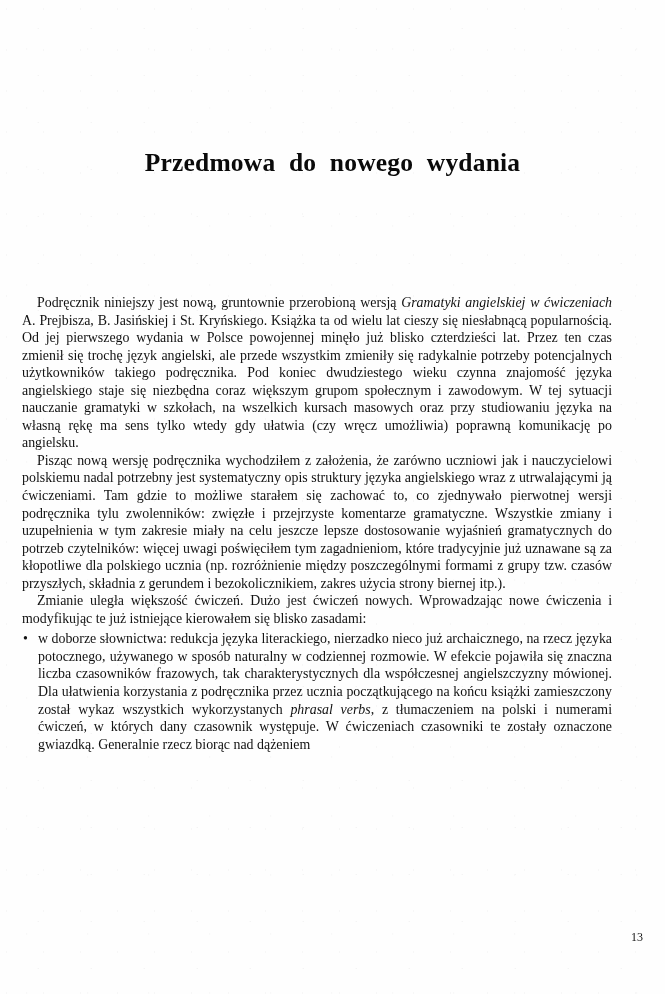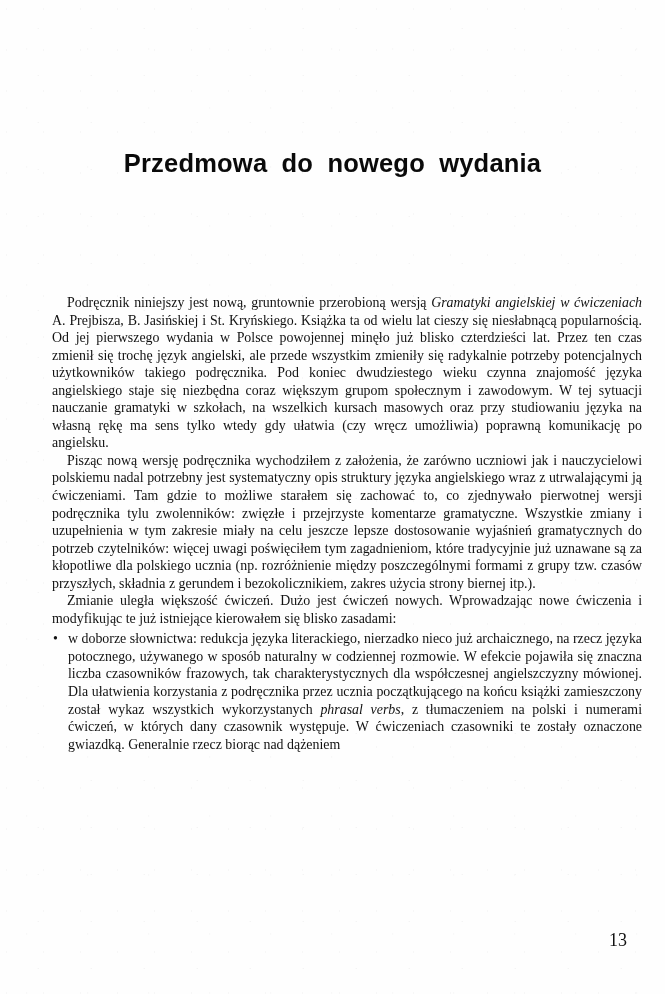--- a/index.html
+++ b/index.html
@@ -22,35 +22,35 @@
     background: #fefefe;
   }
 
   
   .page-heading {
     position: absolute;
     top: 131px;
     left: 0;
     width: 665px;
     text-align: center;
-    font-family: Liberation Sans, sans-serif;
+    font-family: Liberation Serif, serif;
     font-weight: bold;
     font-size: 25.5px;
     letter-spacing: 0.2px;
     word-spacing: 7px;
     color: #0a0a0a;
     line-height: 30px;
     white-space: nowrap;
   }
 
   
   .body-block {
     position: absolute;
     top: 294px;
-    left: 52px;
+    left: 22px;
     width: 590px;
     font-size: 13.9px;
     line-height: 17.55px;
     text-align: justify;
     text-justify: inter-word;
     color: #111111;
   }
 
   .para {
     margin: 0;
@@ -81,24 +81,24 @@
     left: 1px;
     top: 0;
     font-size: 13.9px;
     line-height: 17.55px;
   }
 
   
   .folio {
     position: absolute;
     top: 930px;
-    left: 0;
+    left: 16px;
     width: 627px;
     text-align: right;
-    font-size: 18px;
+    font-size: 12px;
     color: #111111;
   }
 
   
   .grain {
     position: absolute;
     inset: 0;
     pointer-events: none;
     opacity: 0.035;
     background:

